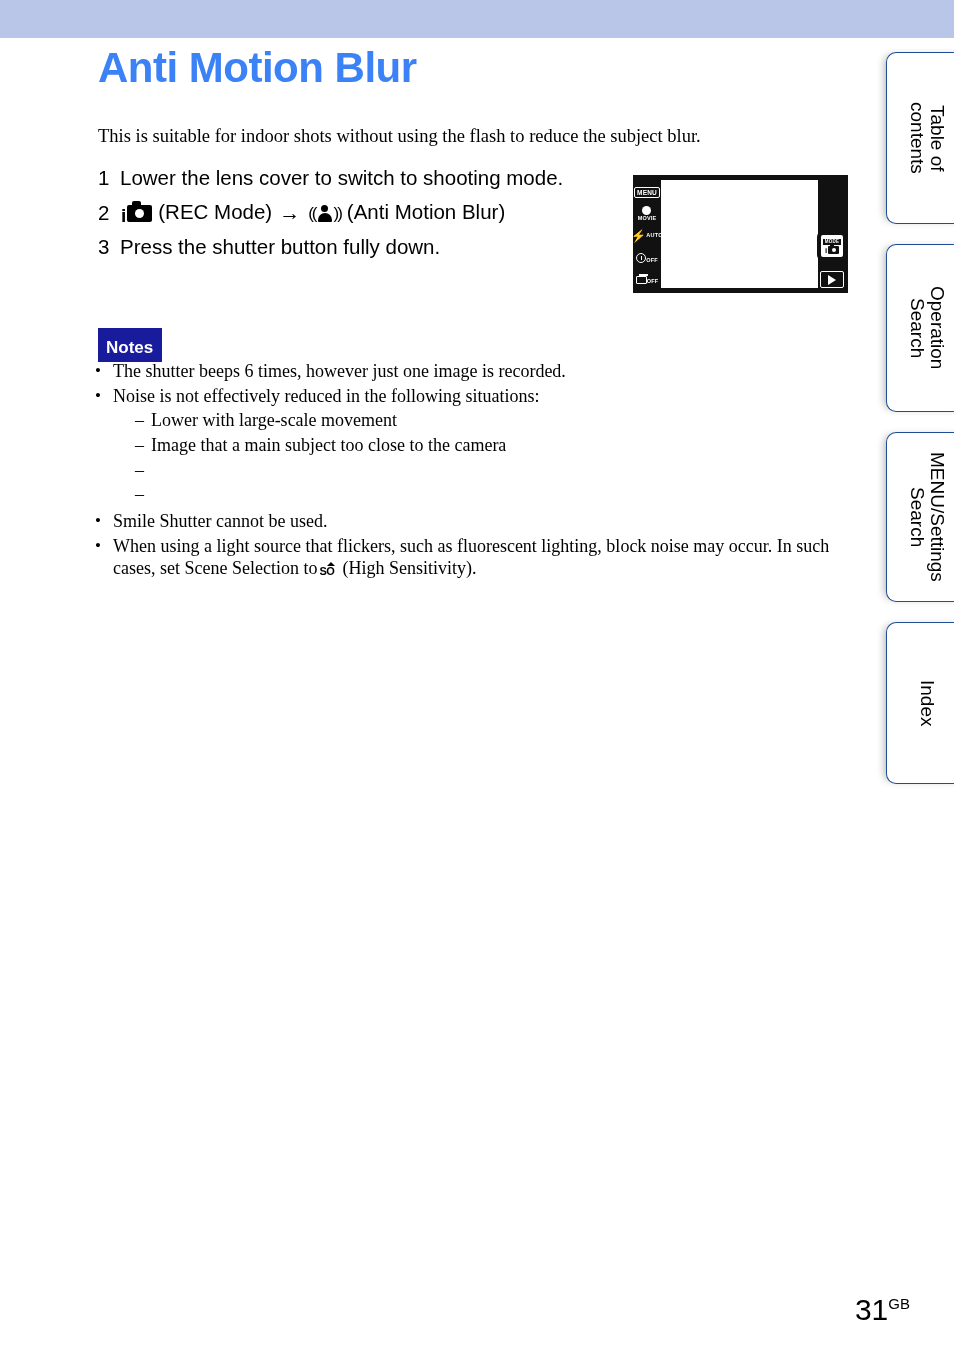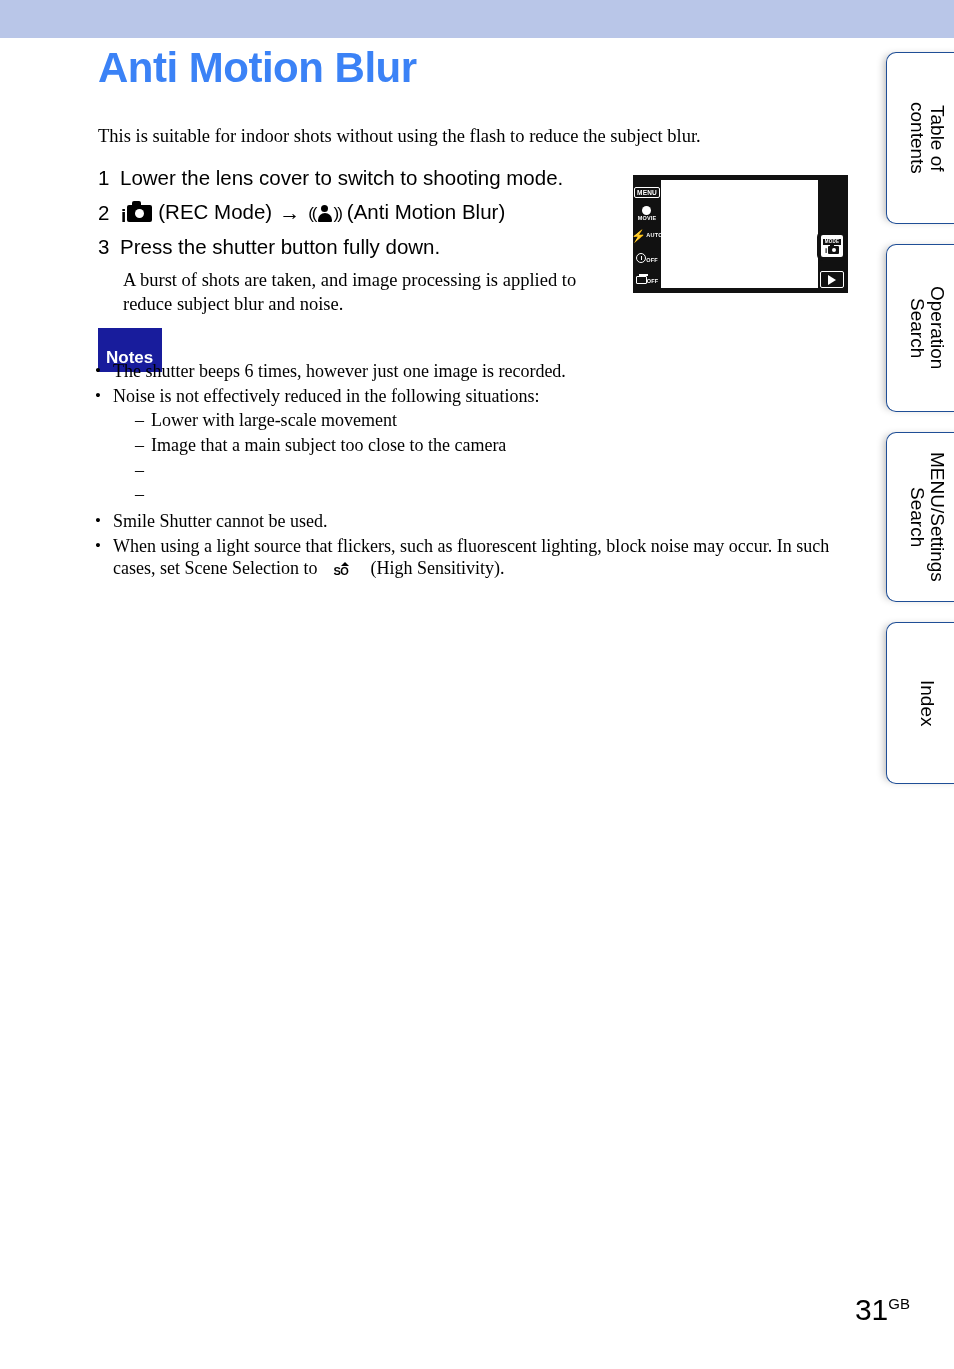--- a/index.html
+++ b/index.html
@@ -376,21 +376,21 @@
   
   .notes-badge {
     position: absolute;
     left: 98px;
     top: 290px;
     background: #181c9c;
     color: #ffffff;
     font-family: "Liberation Sans", sans-serif;
     font-weight: bold;
     font-size: 17px;
-    padding: 20px 9px 4px 8px;
+    padding: 10px 9px 4px 8px;
   }
   .notes-list {
     position: absolute;
     left: 95px;
     top: 322px;
     width: 740px;
     font-size: 18px;
     color: #000;
     line-height: 1.26;
   }
@@ -418,21 +418,21 @@
     width: 16px;
     flex: none;
   }
 
   .iso-glyph {
     display: inline-block;
     position: relative;
     width: 21px;
     height: 15px;
     vertical-align: -3px;
-    margin: 0 16px;
+    margin: 0 2px;
   }
   .iso-glyph .iso-text {
     position: absolute;
     left: 0; bottom: 0;
     font-family: "Liberation Sans", sans-serif;
     font-weight: bold;
     font-size: 11px;
     line-height: 11px;
     color: #000;
     letter-spacing: -0.5px;
@@ -525,21 +525,20 @@
         </span>
         <span>(Anti Motion Blur)</span>
       </span>
     </div>
 
     <div class="step">
       <span class="step-num">3</span>
       <span class="step-text">Press the shutter button fully down.</span>
     </div>
 
-    <div class="step-note">A burst of shots are taken, and image processing is applied to reduce subject blur and noise.</div>
   </div>
 
   <div class="cam-illo">
     <div class="cam-screen"></div>
 
     <div class="cam-left-rail">
       <div class="rail-item">
         <span class="menu-chip">MENU</span>
       </div>
       <div class="rail-item">

